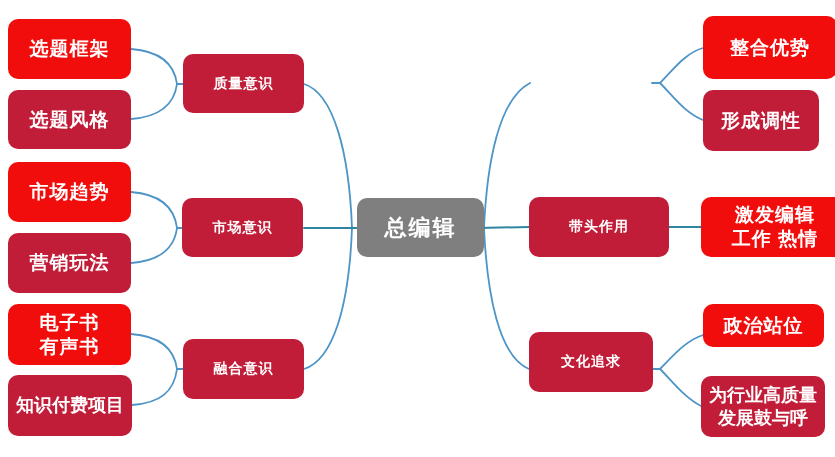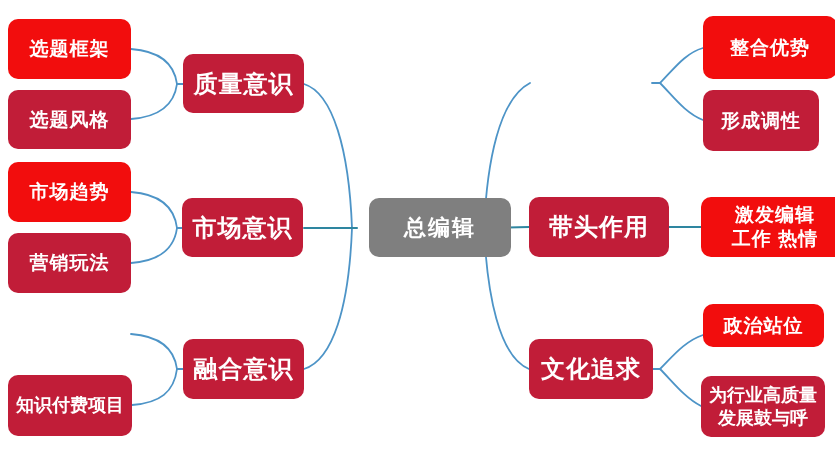--- a/index.html
+++ b/index.html
@@ -24,21 +24,21 @@
     white-space:pre-line;
     line-height:1.25;
     letter-spacing:1px;
     box-sizing:border-box;
   }
   .bright{background:var(--bright,#F20D0D);}
   .dark{background:var(--dark,#C11D38);}
   .gray{background:var(--gray,#7F7F7F);}
   .leaf{font-size:19px;}
   .leaf.small{font-size:18px;letter-spacing:0;}
-  .branch{font-size:24px;}
+  .branch{font-size:14px;}
   .root{font-size:22px;letter-spacing:2px;}
 </style>
 </head>
 <body>
 
 <div class="stage">
 
   <svg class="links" viewBox="0 0 835 457">
 
     <path class="c" d="M131 49 C158 51 174 62 177 84"></path>
@@ -65,30 +65,32 @@
     <path class="s" d="M651 227 L701 227"></path>
     <path class="c" d="M653 369 L660 369"></path>
     <path class="c" d="M660 369 C673 356 685 341 703 335"></path>
     <path class="c" d="M660 369 C673 382 685 398 701 406"></path>
   </svg>
 
   <div class="node leaf bright" style="left:8px;top:19px;width:123px;height:60px">选题框架</div>
   <div class="node leaf dark" style="left:8px;top:90px;width:123px;height:59px">选题风格</div>
   <div class="node leaf bright" style="left:8px;top:162px;width:123px;height:60px">市场趋势</div>
   <div class="node leaf dark" style="left:8px;top:233px;width:123px;height:60px">营销玩法</div>
+  <div class="node leaf bright" style="left:8px;top:304px;width:123px;height:61px">电子书
+有声书</div>
   <div class="node leaf dark small" style="left:8px;top:375px;width:124px;height:61px">知识付费项目</div>
 
   <div class="node branch dark" style="left:183px;top:54px;width:121px;height:59px">质量意识</div>
   <div class="node branch dark" style="left:182px;top:198px;width:121px;height:59px">市场意识</div>
   <div class="node branch dark" style="left:183px;top:339px;width:121px;height:60px">融合意识</div>
 
-  <div class="node root gray" style="left:369px;top:198px;width:142px;height:59px">总编辑</div>
+  <div class="node root gray" style="left:357px;top:198px;width:127px;height:59px">总编辑</div>
 
   <div class="node branch dark" style="left:529px;top:197px;width:140px;height:60px">带头作用</div>
-  <div class="node branch dark" style="left:529px;top:339px;width:124px;height:60px">文化追求</div>
+  <div class="node branch dark" style="left:529px;top:332px;width:124px;height:60px">文化追求</div>
 
   <div class="node leaf bright" style="left:703px;top:16px;width:134px;height:63px">整合优势</div>
   <div class="node leaf dark" style="left:703px;top:90px;width:116px;height:61px">形成调性</div>
   <div class="node leaf bright" style="left:701px;top:197px;width:148px;height:60px">激发编辑
 工作 热情</div>
   <div class="node leaf bright" style="left:703px;top:304px;width:121px;height:43px">政治站位</div>
   <div class="node leaf dark small" style="left:701px;top:376px;width:124px;height:61px">为行业高质量
 发展鼓与呼</div>
 
 </div>

